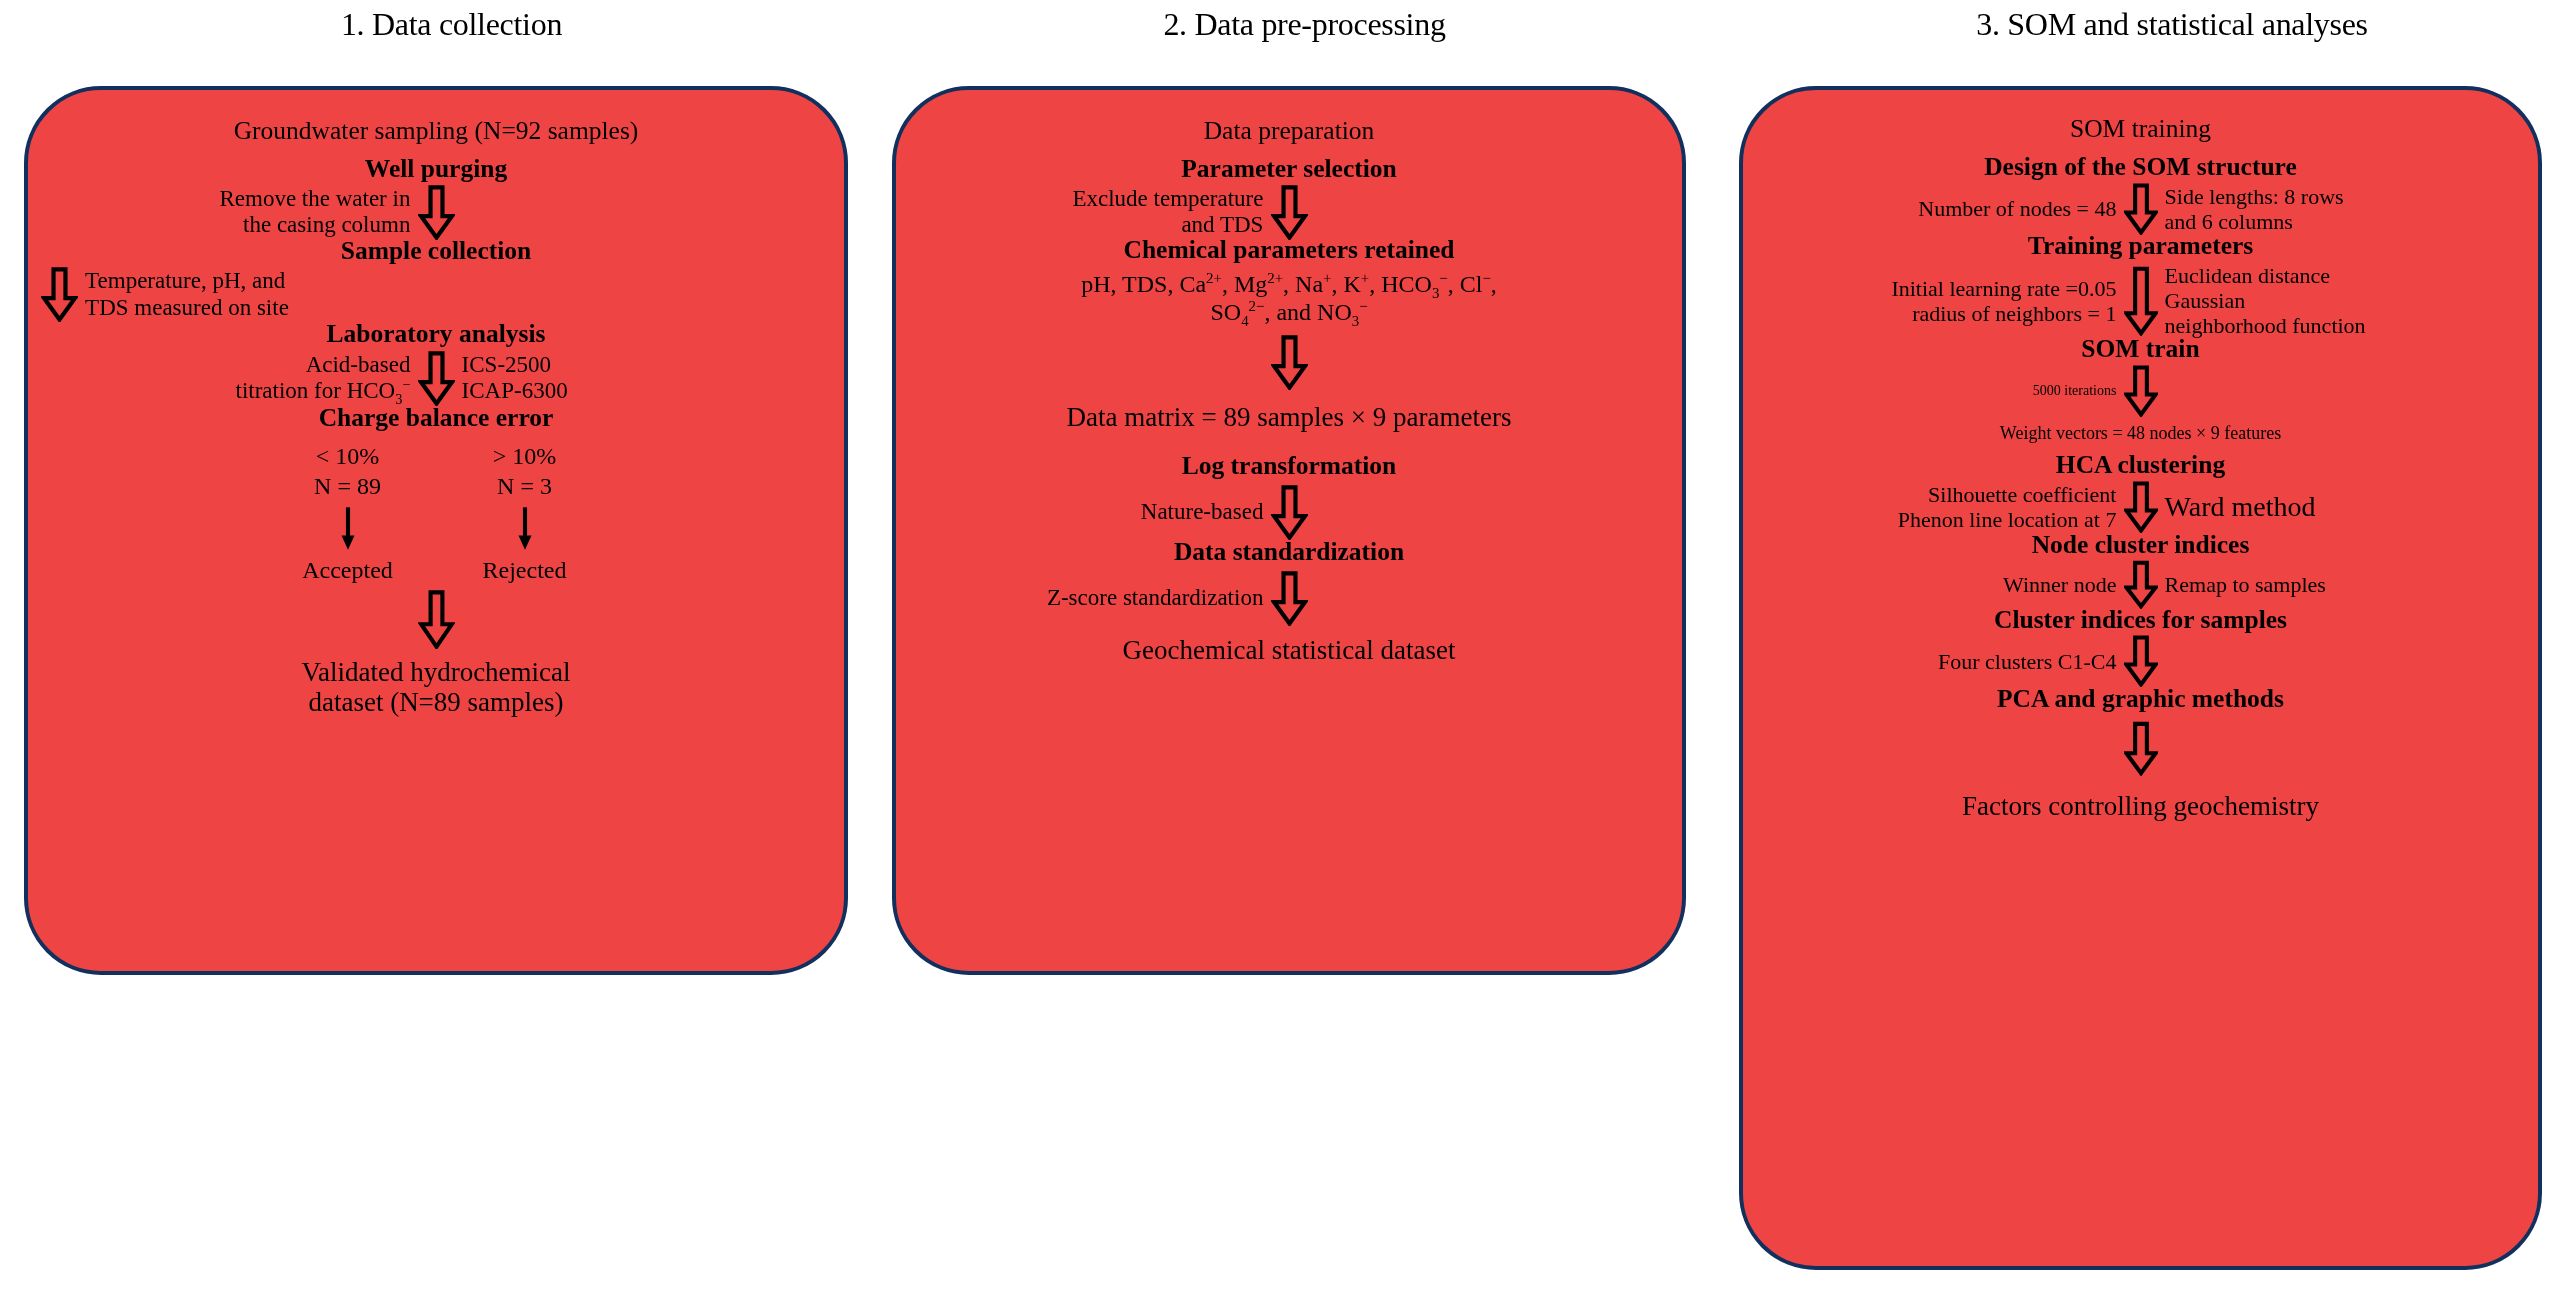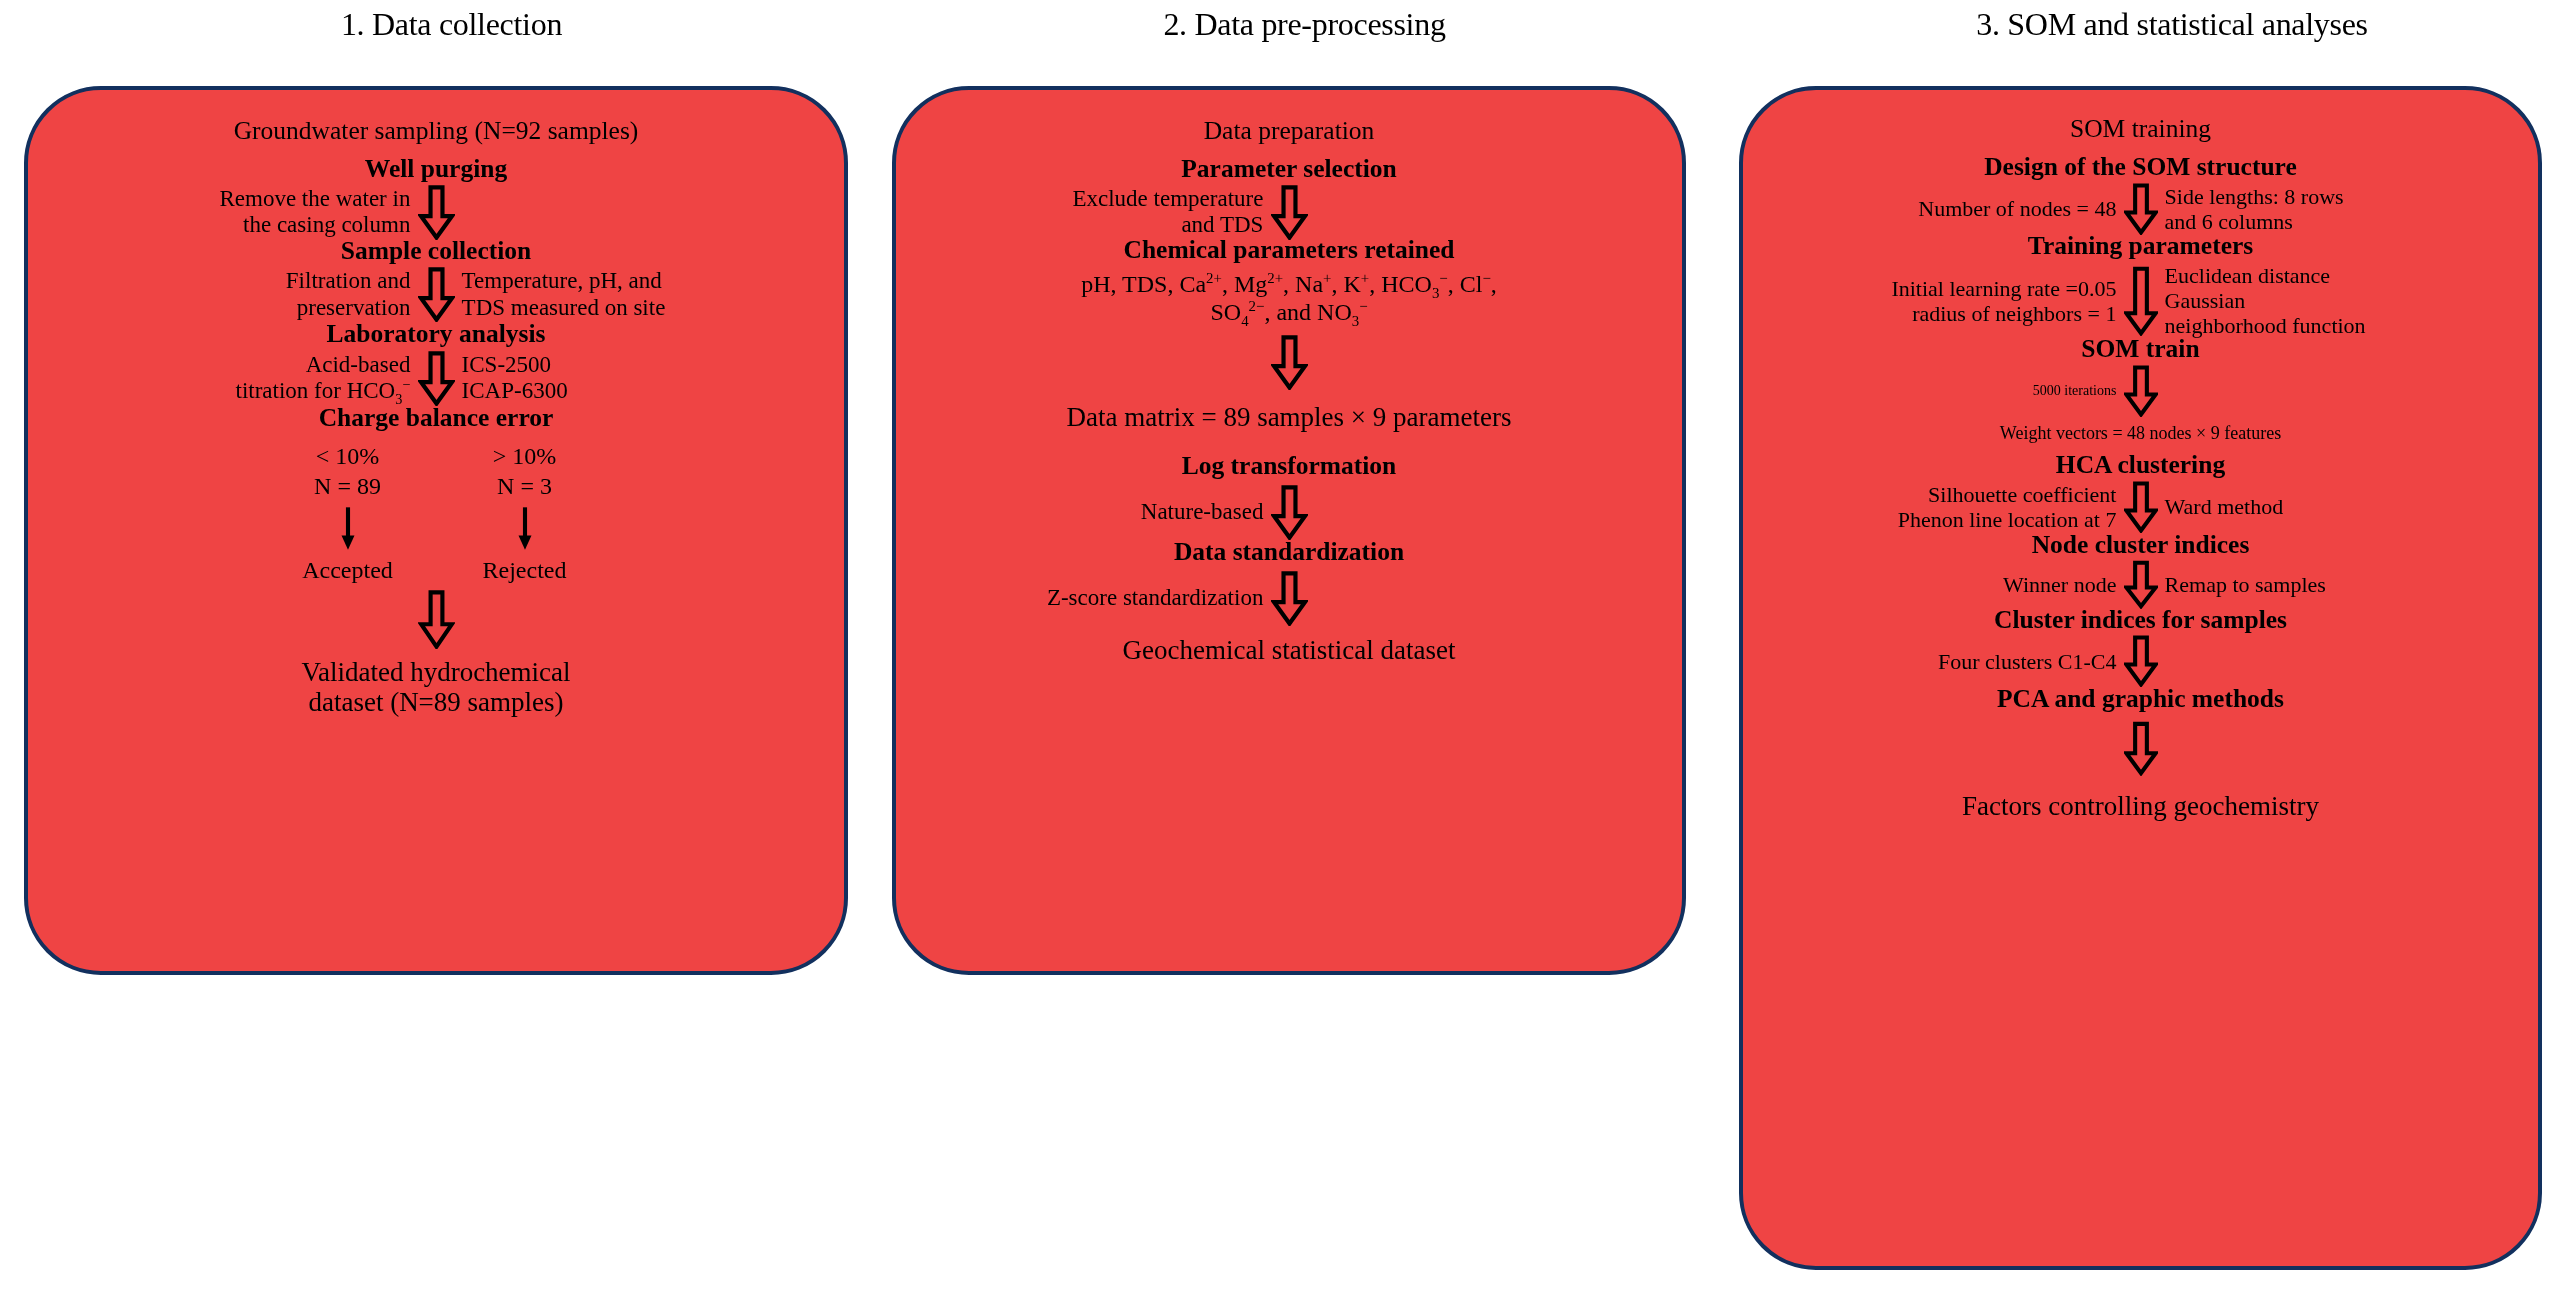--- a/index.html
+++ b/index.html
@@ -98,22 +98,20 @@
             <svg class="barrow" width="37" height="55" viewBox="0 0 62 92">
                 <path d="M21 4 L41 4 L41 52 L57 52 L31 88 L5 52 L21 52 Z" fill="none" stroke="#000" stroke-width="7" stroke-linejoin="miter"></path>
               </svg>
           </div>
           <div class="side r"></div>
         </div>
 
         <div class="row center bold" style="margin-top:-2.4px;">Sample collection</div>
 
         <div class="row triple" style="margin-top:1.2px;">
-          <div class="side l">Filtration and
-preservation</div>
           <div class="mid">
             <svg class="barrow" width="37" height="55" viewBox="0 0 62 92">
                 <path d="M21 4 L41 4 L41 52 L57 52 L31 88 L5 52 L21 52 Z" fill="none" stroke="#000" stroke-width="7" stroke-linejoin="miter"></path>
               </svg>
           </div>
           <div class="side r">Temperature, pH, and
 TDS measured on site</div>
         </div>
 
         <div class="row center bold" style="margin-top:-2.4px;">Laboratory analysis</div>
@@ -303,21 +301,21 @@
         <div class="row center bold" style="margin-top:8.3px;">HCA clustering</div>
 
         <div class="row triple" style="margin-top:1.2px;">
           <div class="side l" style="font-size:22px;">Silhouette coefficient
 Phenon line location at 7</div>
           <div class="mid">
             <svg class="barrow" width="34" height="52" viewBox="0 0 58 88">
                 <path d="M19 4 L39 4 L39 50 L54 50 L29 84 L4 50 L19 50 Z" fill="none" stroke="#000" stroke-width="7" stroke-linejoin="miter"></path>
               </svg>
           </div>
-          <div class="side r" style="font-size:22px;">Ward method</div>
+          <div class="side r" style="font-size:28px;">Ward method</div>
         </div>
 
         <div class="row center bold" style="margin-top:-2.4px;">Node cluster indices</div>
 
         <div class="row triple" style="margin-top:1.2px;">
           <div class="side l" style="font-size:22px;">Winner node</div>
           <div class="mid">
             <svg class="barrow" width="34" height="49" viewBox="0 0 58 82">
                 <path d="M19 4 L39 4 L39 46 L54 46 L29 78 L4 46 L19 46 Z" fill="none" stroke="#000" stroke-width="7" stroke-linejoin="miter"></path>
               </svg>

